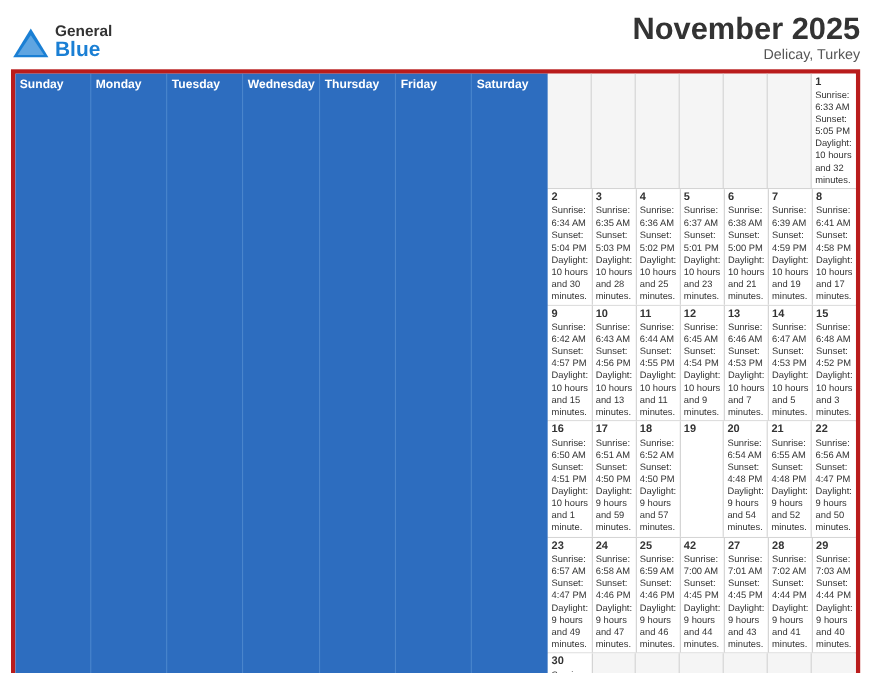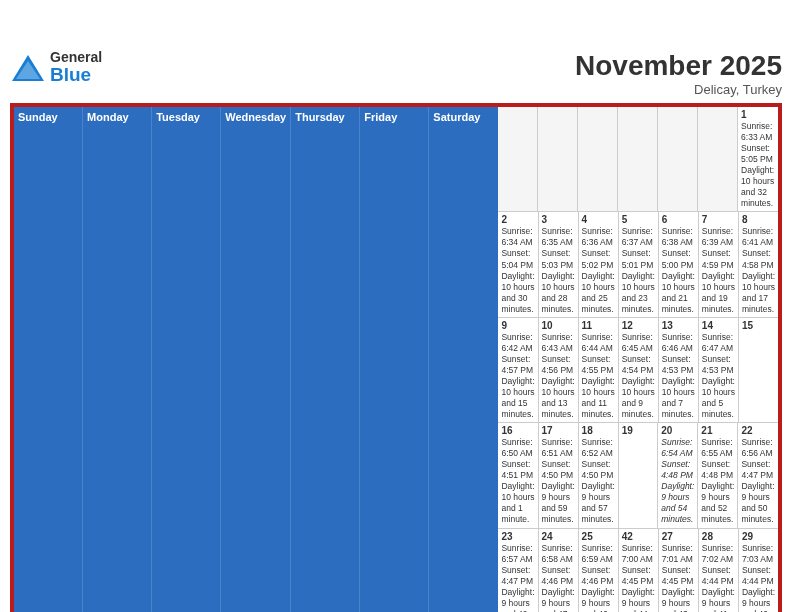--- a/index.html
+++ b/index.html
@@ -13,23 +13,22 @@
     .page {
       width: 792px;
       height: 612px;
       padding: 10px;
       display: flex;
       flex-direction: column;
     }
     .header {
       display: flex;
       justify-content: space-between;
-      align-items: flex-start;
+      align-items: flex-end;
       margin-bottom: 6px;
-      margin-top: 40px;
     }
     .logo {
       display: flex;
       align-items: center;
       gap: 4px;
     }
     .logo-icon {
       width: 36px;
       height: 30px;
     }
@@ -226,20 +225,23 @@
 Daylight: 10 hours and 7 minutes.</div>
           </div>
           <div class="cal-cell">
             <span class="day-num">14</span>
             <div class="cell-text" style="white-space: pre-line;">Sunrise: 6:47 AM
 Sunset: 4:53 PM
 Daylight: 10 hours and 5 minutes.</div>
           </div>
           <div class="cal-cell">
             <span class="day-num">15</span>
+            <div class="cell-text" style="white-space: pre-line;">Sunrise: 6:48 AM
+Sunset: 4:52 PM
+Daylight: 10 hours and 3 minutes.</div>
           </div>
         </div>
         <div class="cal-row">
           <div class="cal-cell">
             <span class="day-num">16</span>
             <div class="cell-text" style="white-space: pre-line;">Sunrise: 6:50 AM
 Sunset: 4:51 PM
 Daylight: 10 hours and 1 minute.</div>
           </div>
           <div class="cal-cell">
@@ -252,21 +254,21 @@
             <span class="day-num">18</span>
             <div class="cell-text" style="white-space: pre-line;">Sunrise: 6:52 AM
 Sunset: 4:50 PM
 Daylight: 9 hours and 57 minutes.</div>
           </div>
           <div class="cal-cell">
             <span class="day-num">19</span>
           </div>
           <div class="cal-cell">
             <span class="day-num">20</span>
-            <div class="cell-text" style="white-space: pre-line; font-style: italic;">Sunrise: 6:54 AM
+            <div class="cell-text" style="white-space: pre-line;">Sunrise: 6:54 AM
 Sunset: 4:48 PM
 Daylight: 9 hours and 54 minutes.</div>
           </div>
           <div class="cal-cell">
             <span class="day-num">21</span>
             <div class="cell-text" style="white-space: pre-line;">Sunrise: 6:55 AM
 Sunset: 4:48 PM
 Daylight: 9 hours and 52 minutes.</div>
           </div>
           <div class="cal-cell">

